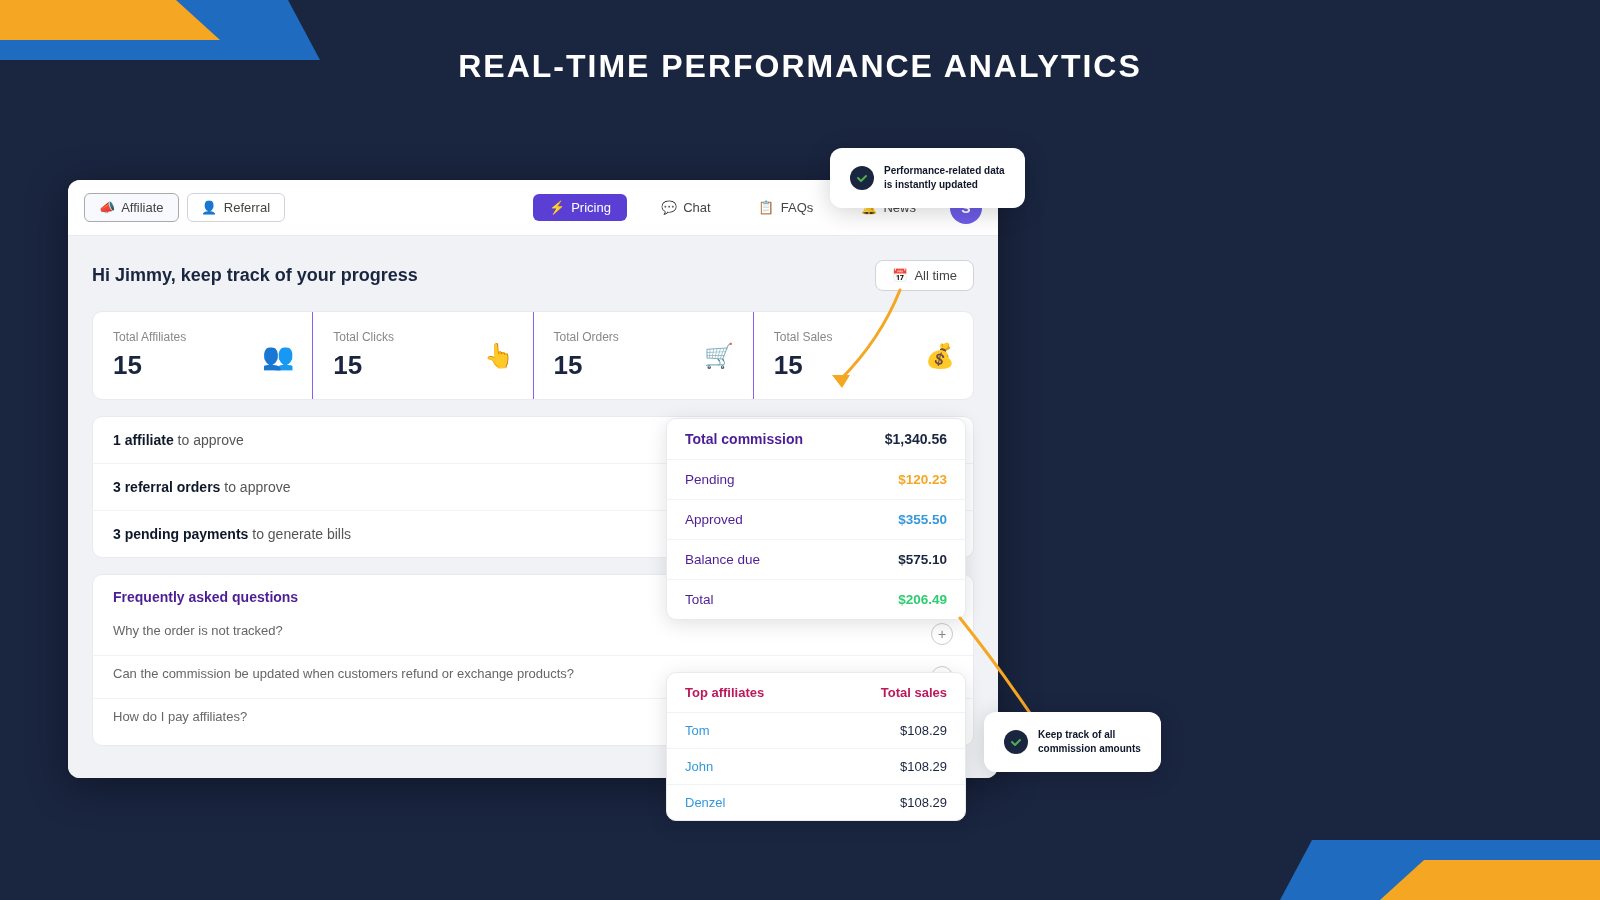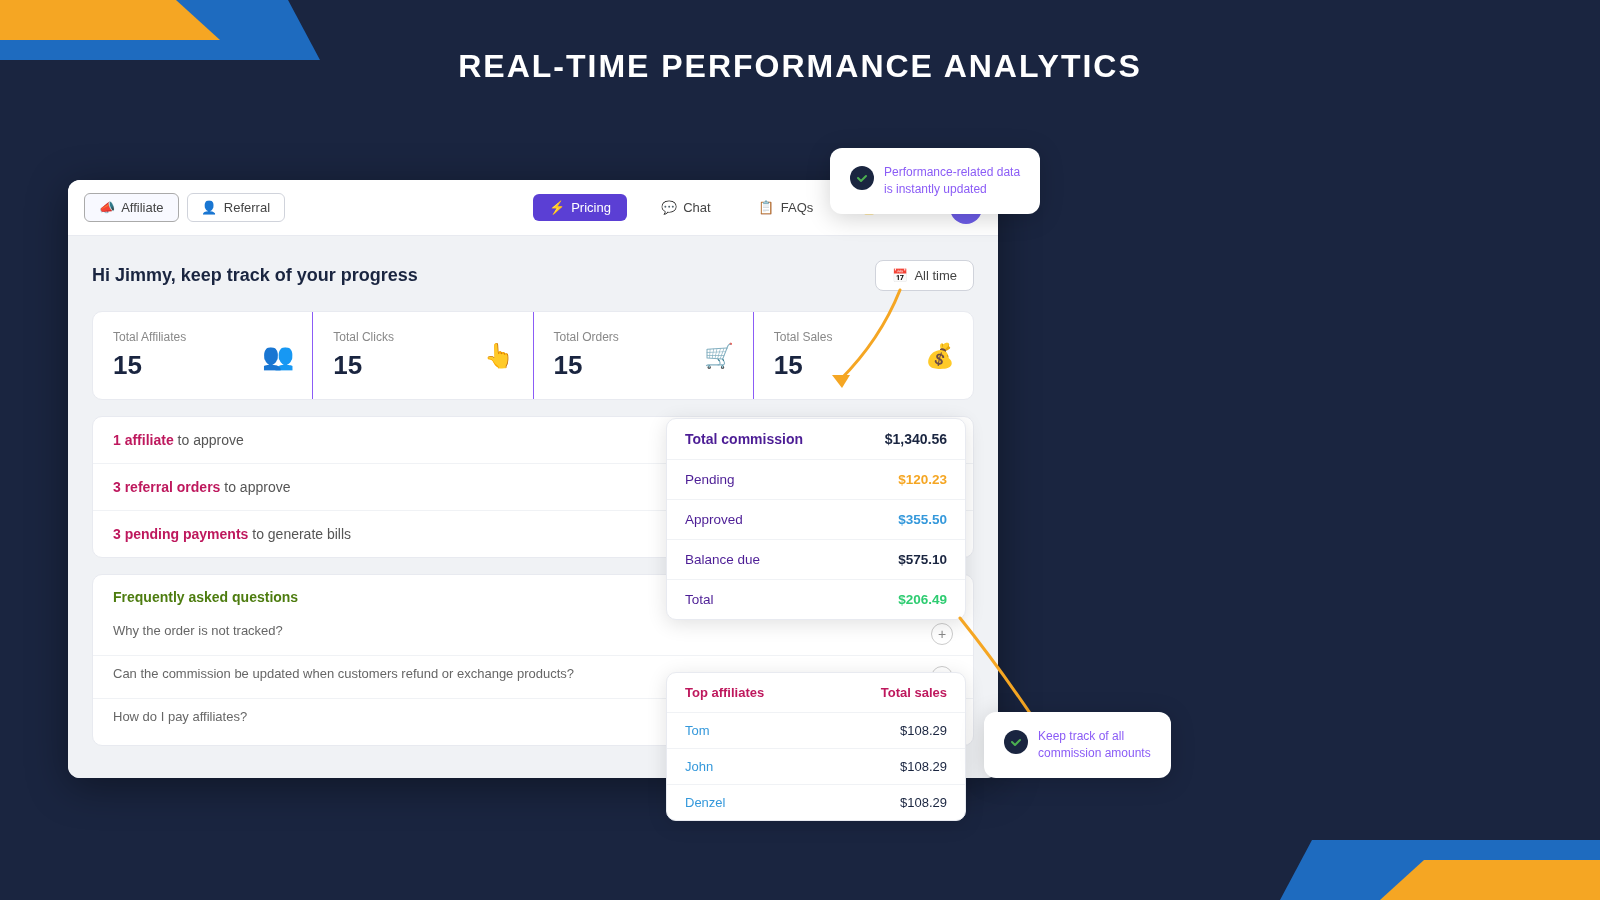--- a/index.html
+++ b/index.html
@@ -222,31 +222,31 @@
       display: flex;
       align-items: center;
       justify-content: space-between;
       padding: 14px 20px;
       border-bottom: 1px solid #f0f2f5;
       font-size: 14px;
       color: #555;
       cursor: pointer;
     }
     .list-item:last-child { border-bottom: none; }
-    .list-item strong { color: #be185d; }
+    .list-item strong { color: #0f172a; }
     .chevron-icon { color: #aaa; font-size: 16px; }
 
     
     .faq-section {
       padding: 0 0 4px;
     }
     .faq-title {
       font-size: 14px;
       font-weight: 700;
-      color: #4d7c0f;
+      color: #4c1d95;
       padding: 14px 20px 8px;
     }
     .faq-item {
       display: flex;
       align-items: flex-start;
       justify-content: space-between;
       padding: 10px 20px;
       font-size: 13px;
       color: #666;
       border-bottom: 1px solid #f0f2f5;
@@ -345,23 +345,23 @@
     .tooltip-check {
       width: 24px; height: 24px;
       border-radius: 50%;
       background: #1a2540;
       display: flex; align-items: center; justify-content: center;
       flex-shrink: 0;
       margin-top: 2px;
     }
     .tooltip-check svg { width: 12px; height: 12px; }
     .tooltip-text {
-      font-size: 12px;
-      color: #8b5cf6;
-      font-weight: 400;
+      font-size: 10px;
+      color: #0f172a;
+      font-weight: 700;
       line-height: 1.4;
     }
 
     
     .arrow-svg {
       position: absolute;
       z-index: 15;
       pointer-events: none;
     }
 

